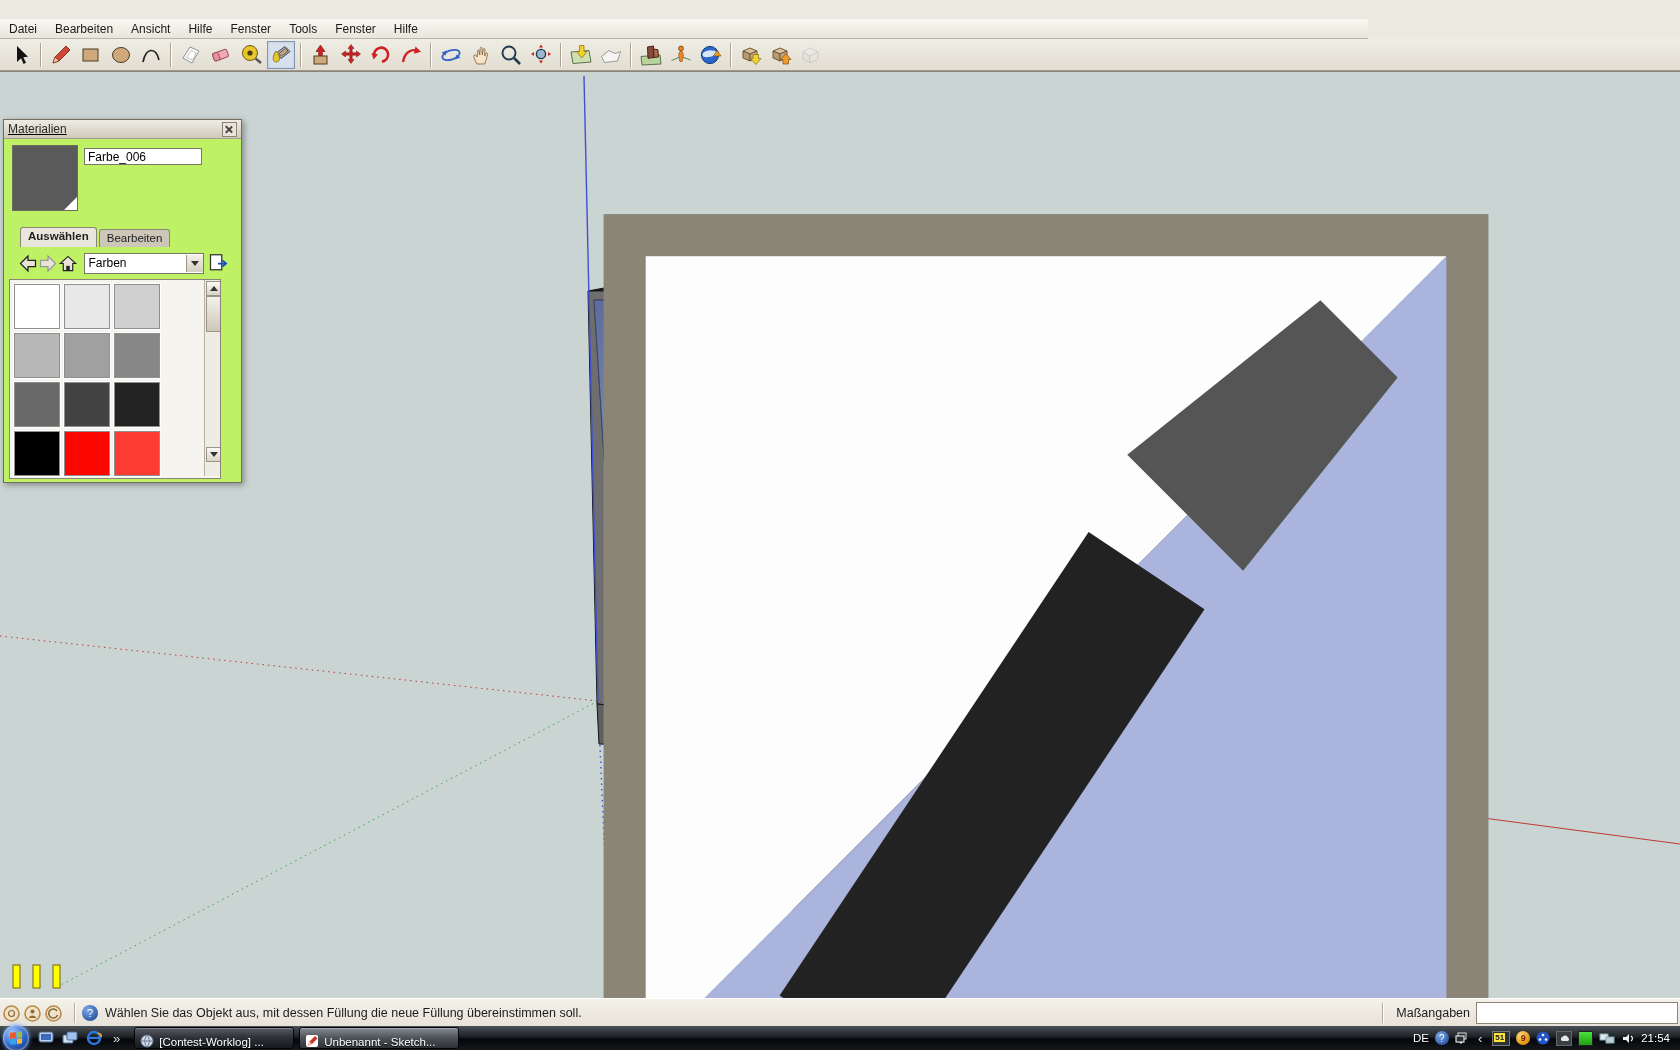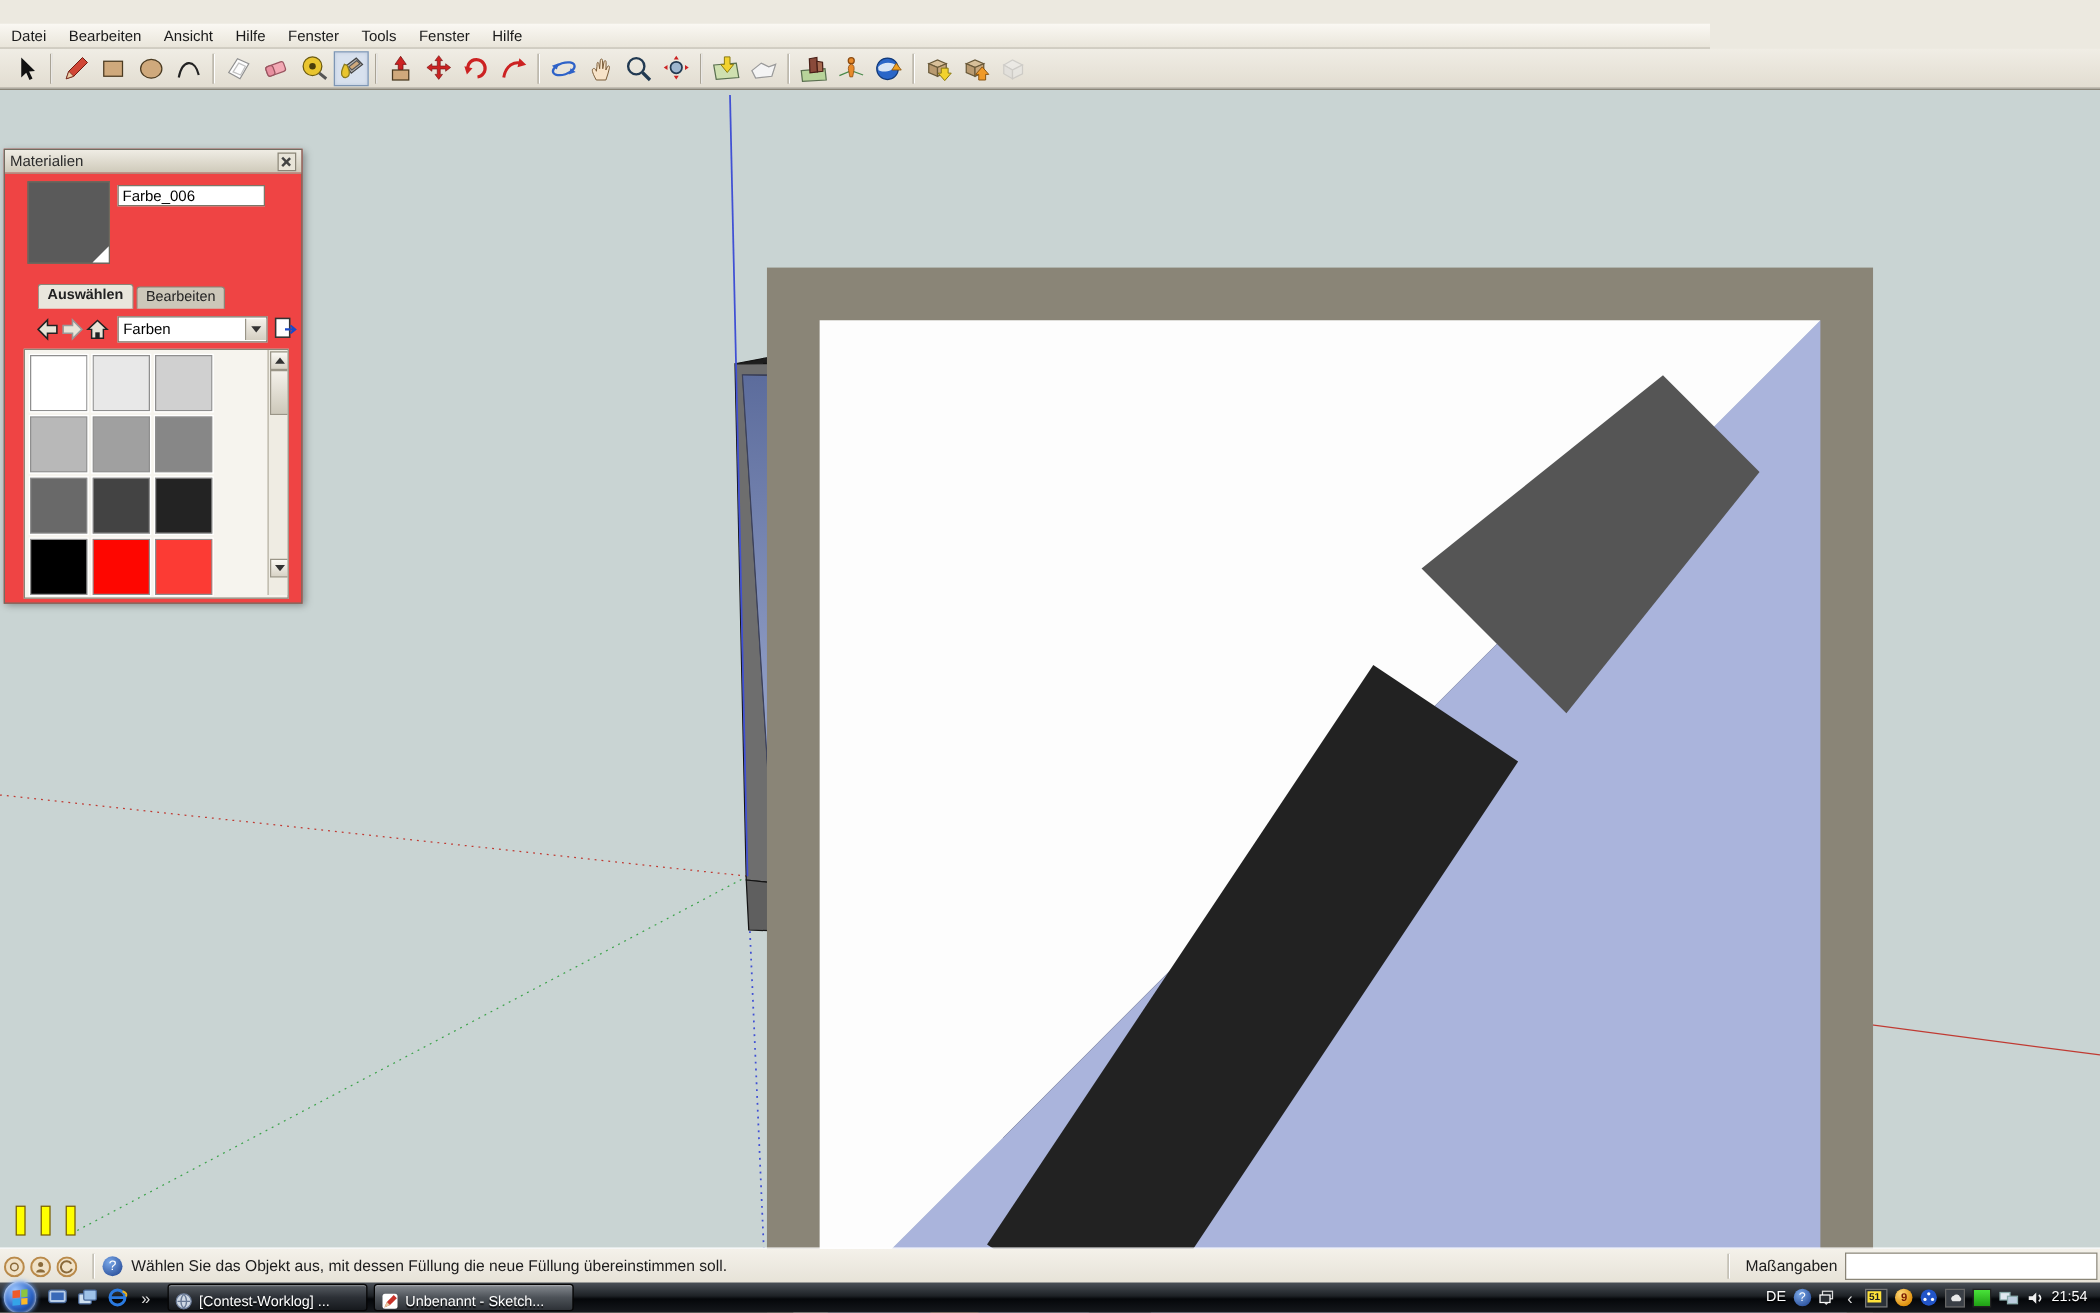--- a/index.html
+++ b/index.html
@@ -37,28 +37,28 @@
   .tb-sep{width:1px;height:24px;background:#a9a395;border-right:1px solid #fff;margin:0 4px;}
   
   .viewport{position:absolute;left:0;top:71px;width:1680px;height:927px;
     background:var(--vp-bg,#c9d4d3);border-top:1px solid #8a8578;}
   .viewport svg{display:block;width:1680px;height:927px;}
   .ax{stroke-width:1;}
   .ax.red{stroke:var(--ax-red);} .ax.green{stroke:var(--ax-green);} .ax.blue{stroke:var(--ax-blue);stroke-width:1.4;}
   .ax.dotted{stroke-dasharray:1.5 4;}
   
   .palette{position:absolute;left:3px;top:47px;width:237px;height:362px;
-    background:#ef4444;border:1px solid #716d61;box-shadow:2px 2px 6px rgba(0,0,0,.35);}
+    background:#bef264;border:1px solid #716d61;box-shadow:2px 2px 6px rgba(0,0,0,.35);text-decoration:underline;}
   .pal-title{height:18px;background:linear-gradient(#efece4,#cfcaba);border-bottom:1px solid #a39e8f;
     display:flex;align-items:center;padding:0 4px;color:#2b2b2b;font-size:12px;}
   .pal-close{margin-left:auto;width:13px;height:13px;border:1px solid #8a8577;background:#e8e4d8;
     position:relative;cursor:pointer;}
   .pal-close i,.pal-close b{position:absolute;left:5px;top:2px;width:1.5px;height:9px;background:#444;transform:rotate(45deg);}
   .pal-close b{transform:rotate(-45deg);}
-  .pal-body{position:relative;height:calc(100% - 19px);margin-left:10px;}
+  .pal-body{position:relative;height:calc(100% - 19px);}
   .pal-preview{position:absolute;left:8px;top:6px;width:64px;height:64px;border:1px solid #6f6a5e;position:absolute;}
   .pal-preview .tri{position:absolute;right:0;bottom:0;width:0;height:0;border-left:13px solid transparent;border-bottom:13px solid #fff;}
   .pal-name{position:absolute;left:80px;top:9px;width:110px;height:15px;border:1px solid #7c7769;
     background:#fff;font-size:12px;padding:0 3px;font-family:inherit;}
   .pal-ic{position:absolute;cursor:pointer;}
   .pal-tabs{position:absolute;left:4px;top:88px;display:flex;align-items:flex-end;height:20px;padding-left:12px;}
   .pal-tab{border:1px solid #8a8577;border-bottom:none;background:#ccc7b9;padding:2px 7px 3px;
     font-size:11.5px;color:#222;margin-right:2px;border-radius:3px 3px 0 0;cursor:pointer;}
   .pal-tab.active{background:#e9e6dc;padding-bottom:5px;font-weight:bold;}
   .pal-nav{position:absolute;left:4px;top:112px;width:229px;height:24px;display:flex;align-items:center;justify-content:center;}

